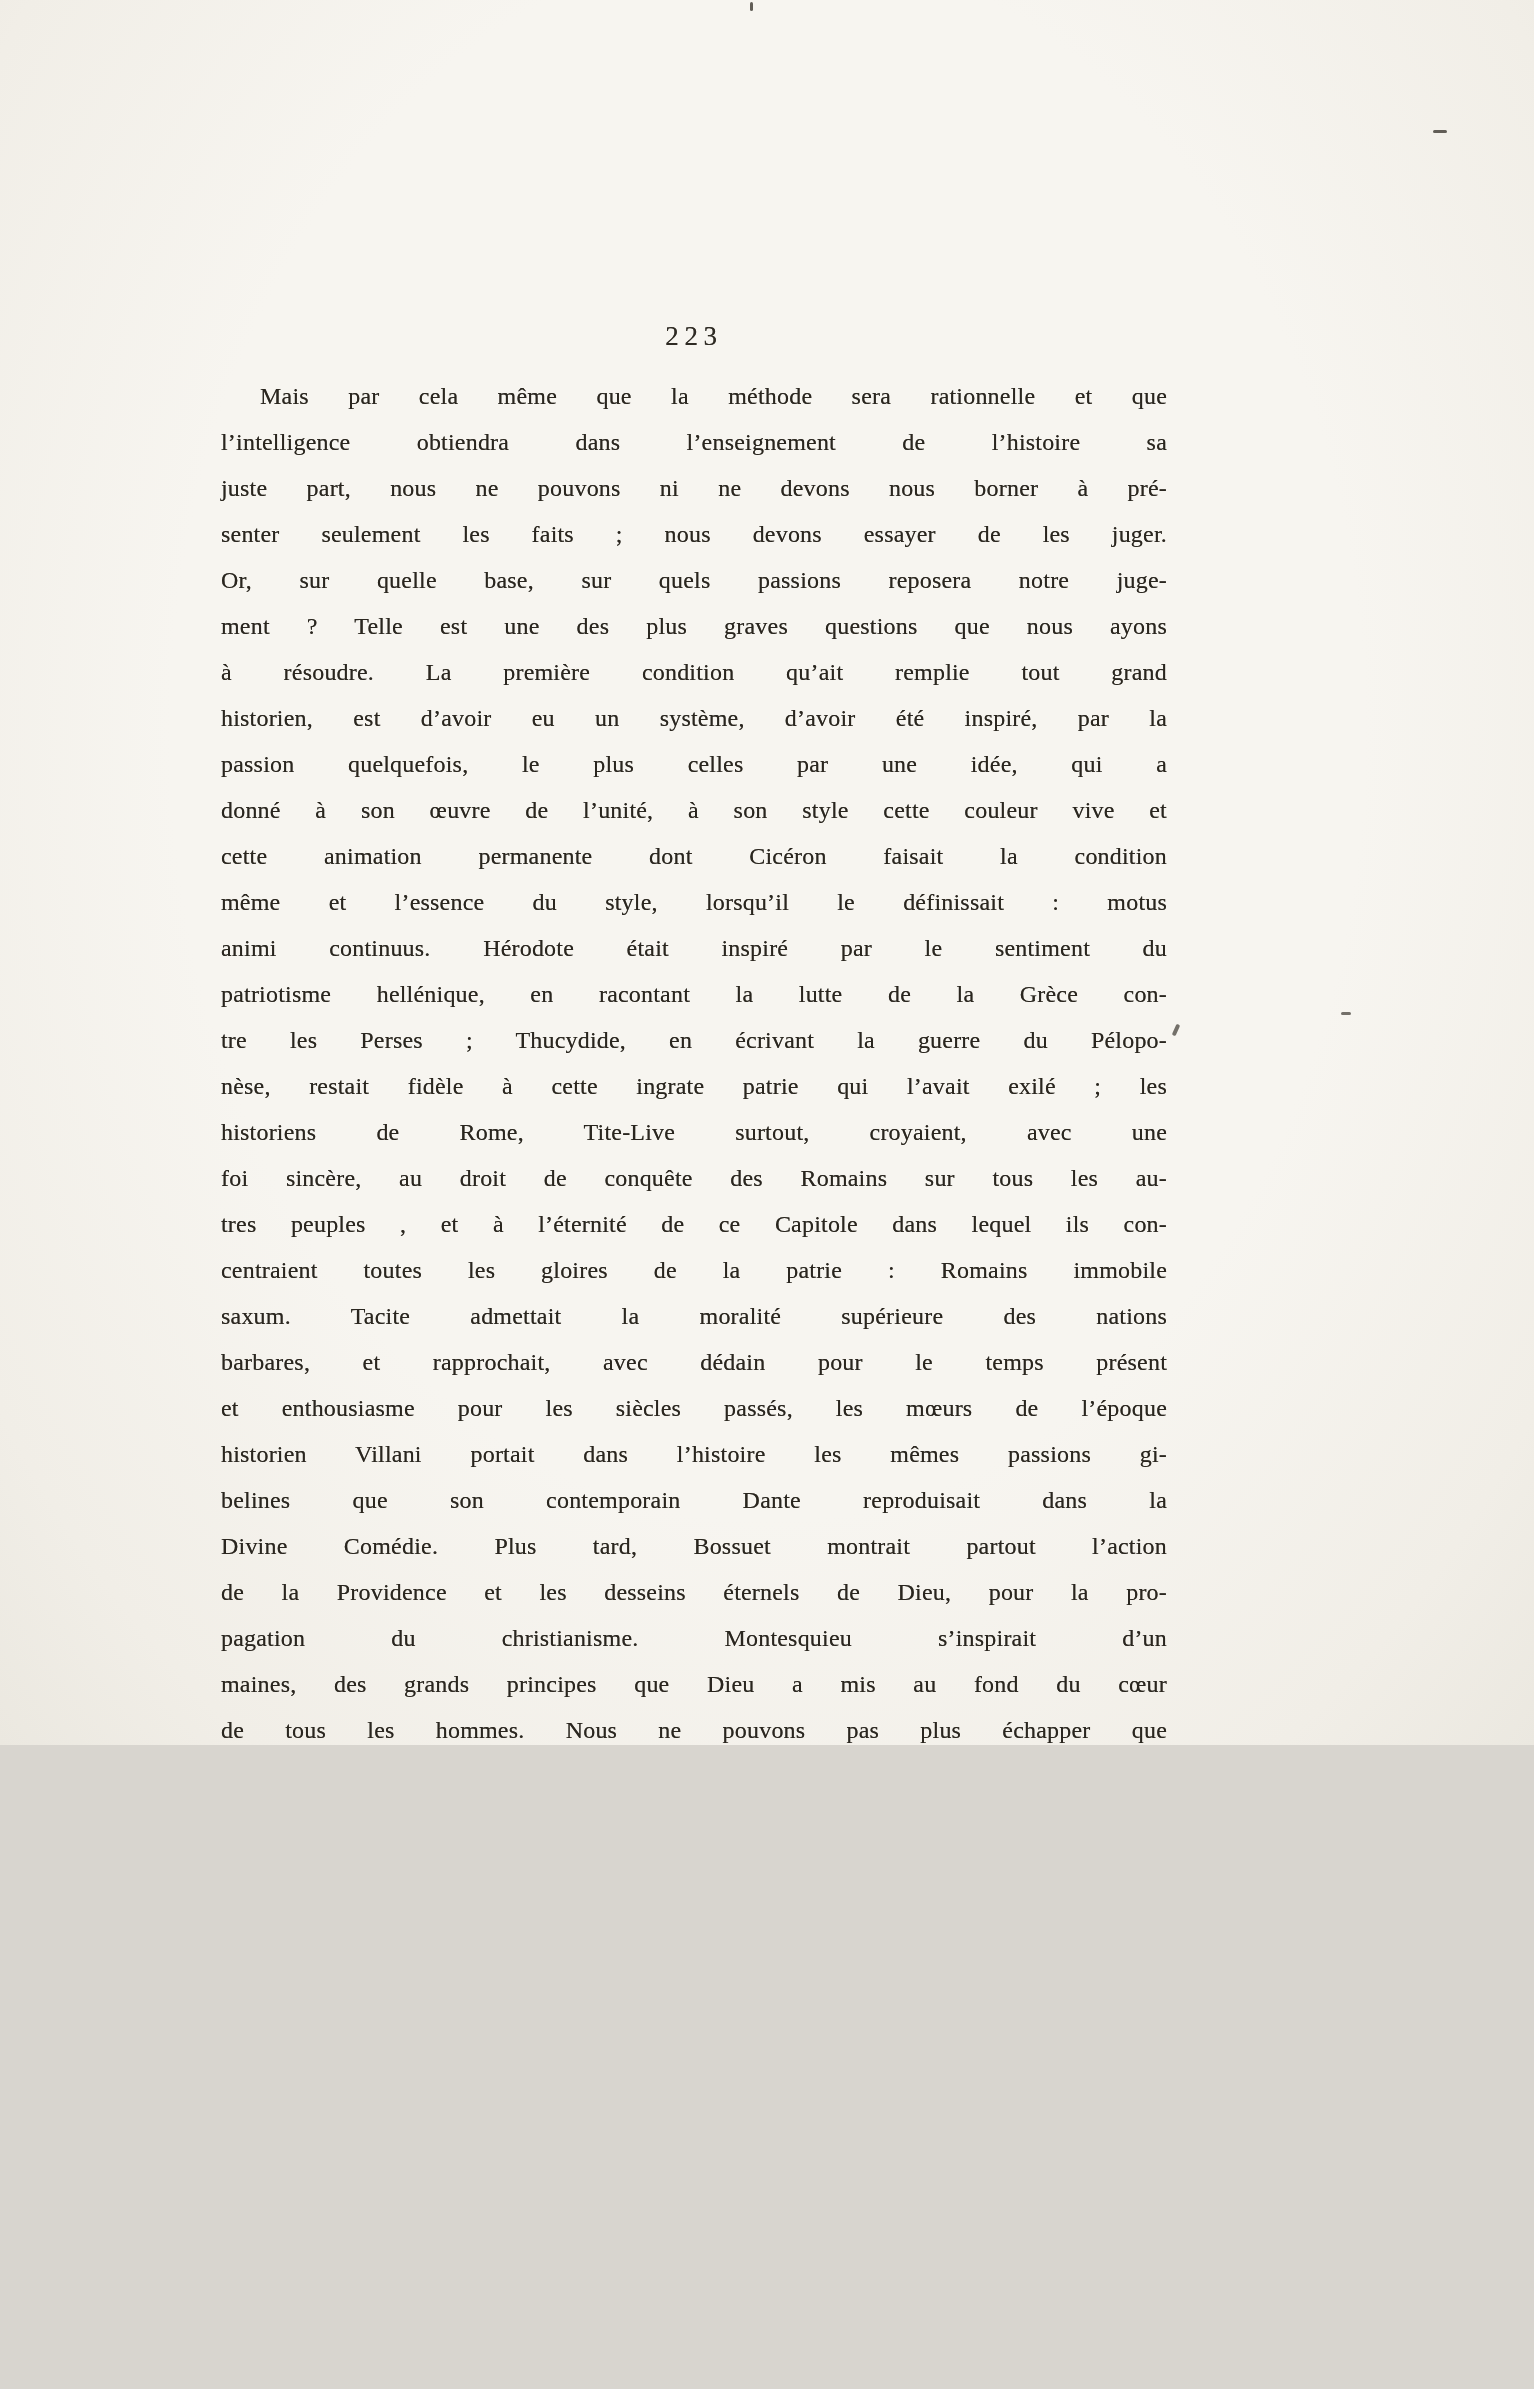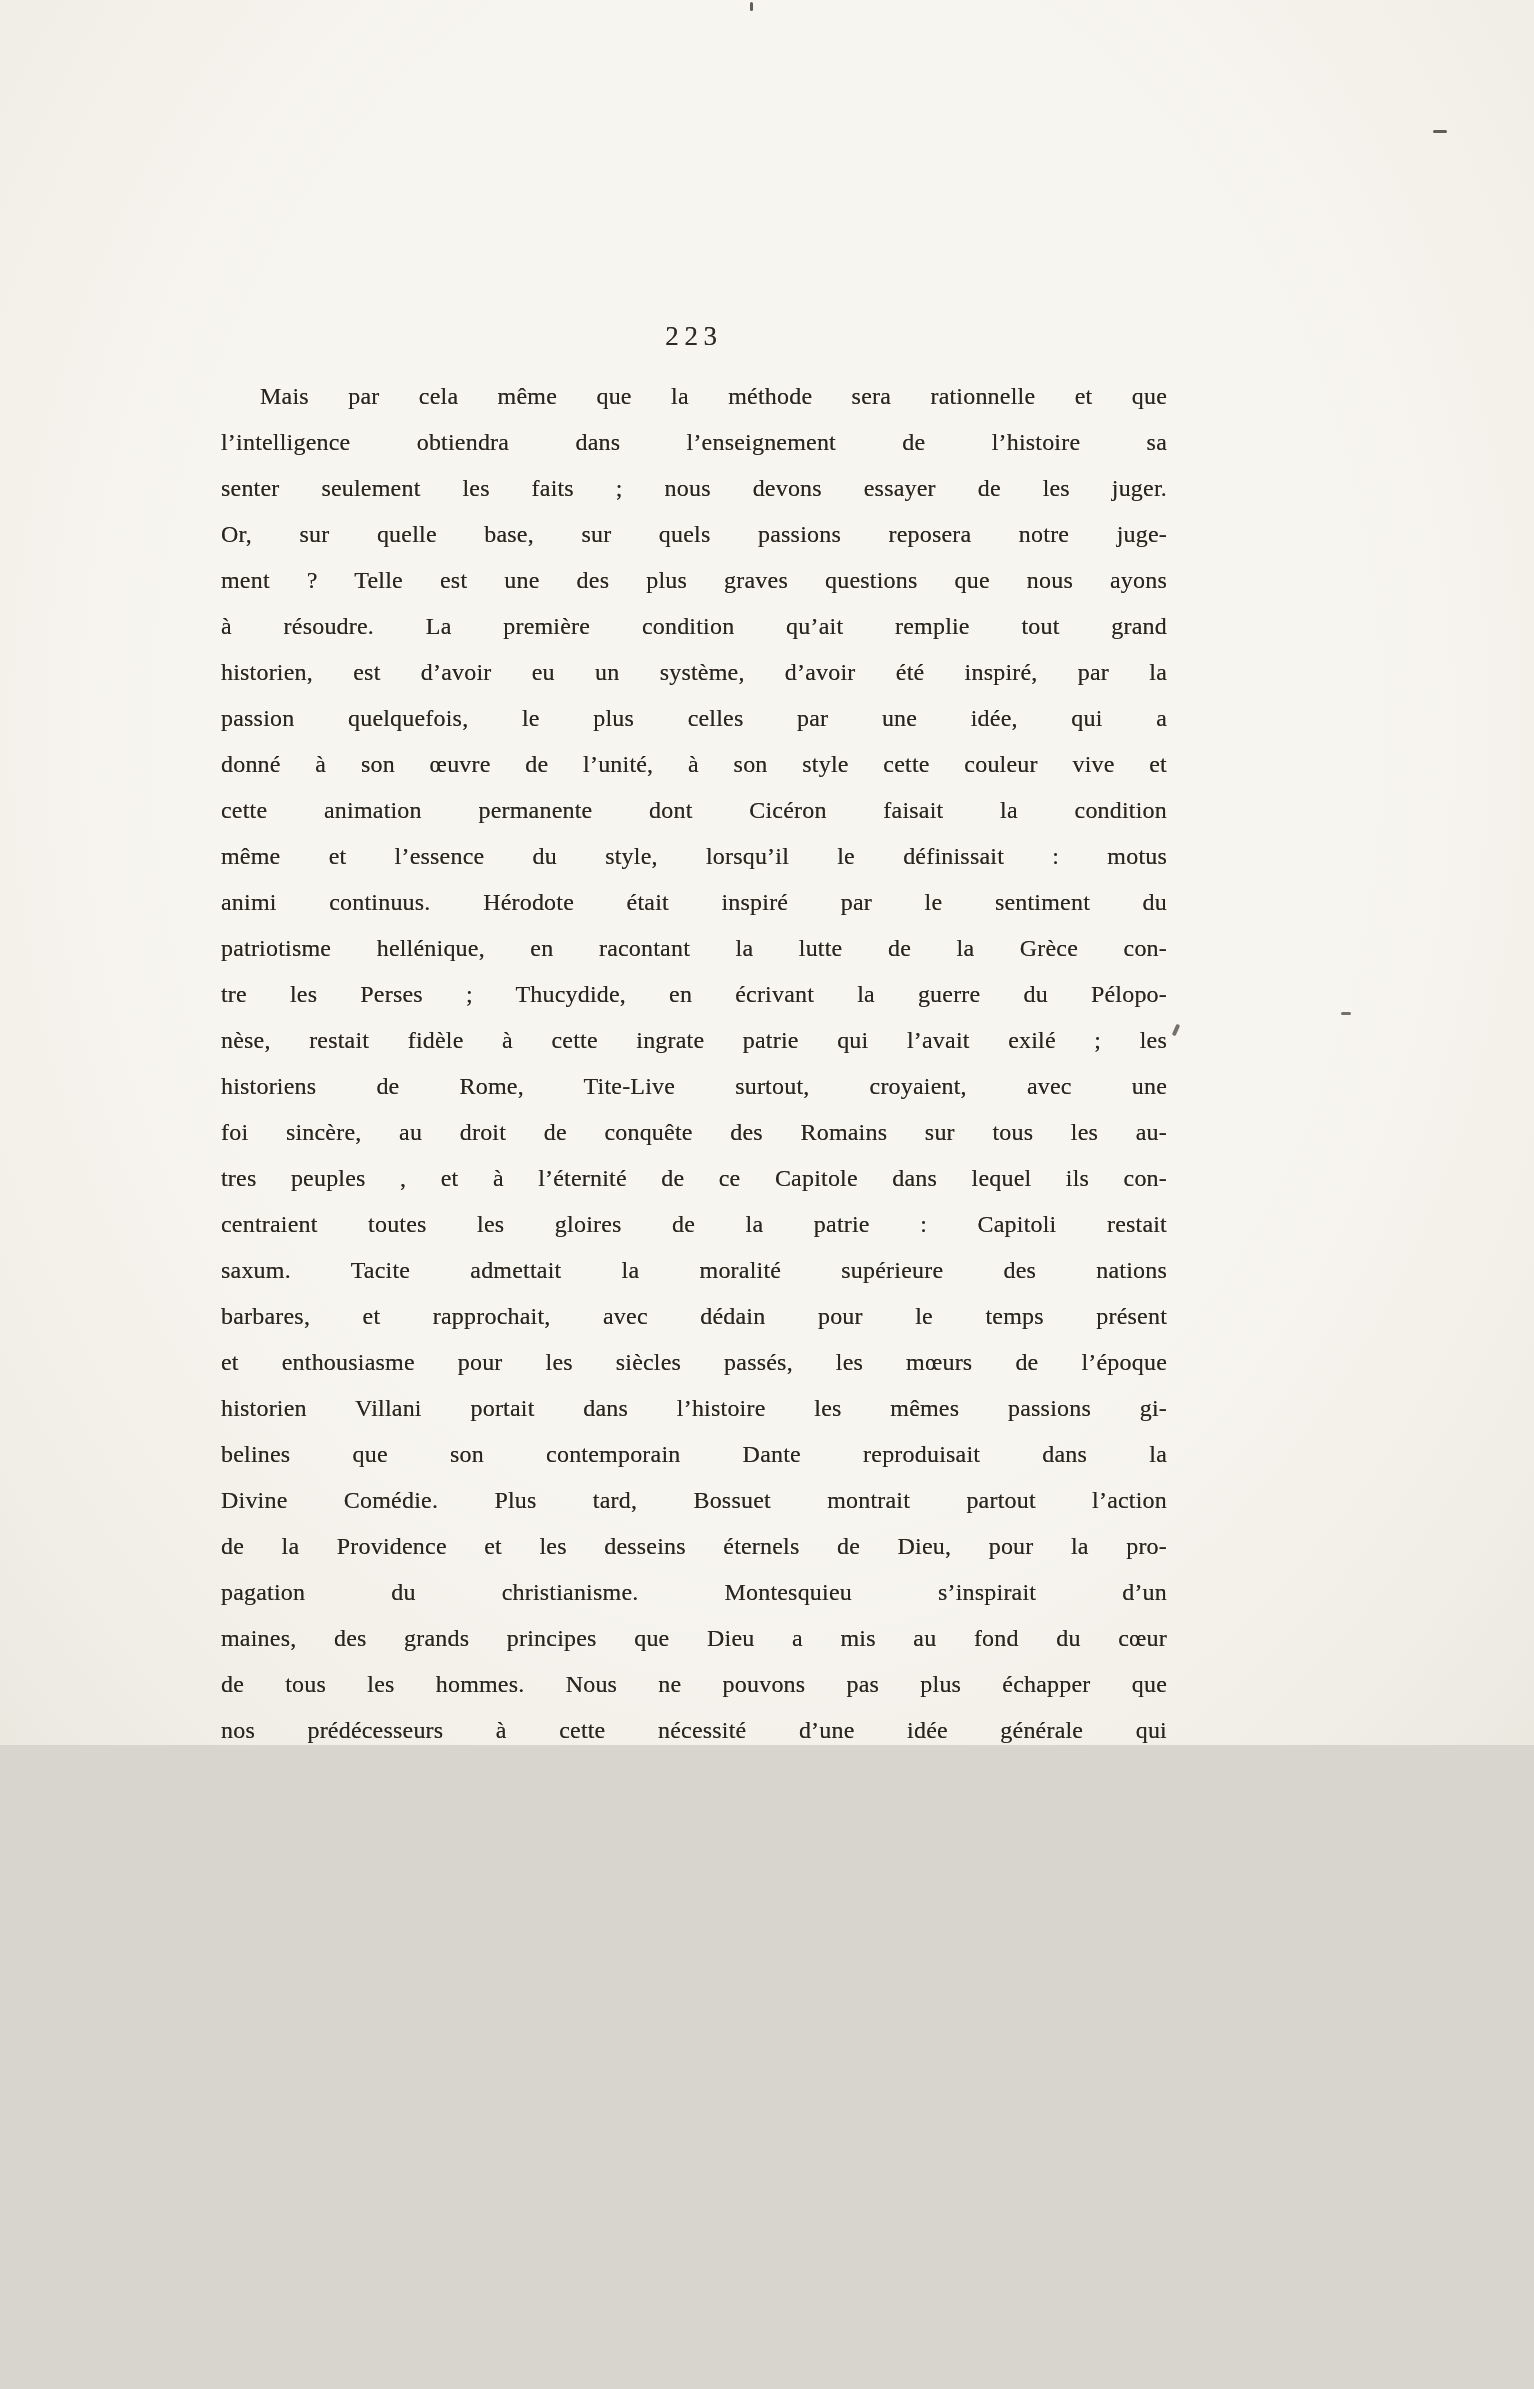--- a/index.html
+++ b/index.html
@@ -63,37 +63,38 @@
 </style>
 </head>
 <body>
 
 <div class="page">
   <div class="page-number">223</div>
 
   <div class="text-block">
       <div class="line indent"><span>Mais par cela même que la méthode sera rationnelle et que</span></div>
       <div class="line"><span>l’intelligence obtiendra dans l’enseignement de l’histoire sa</span></div>
+      <div class="line"><span>juste part, nous ne pouvons ni ne devons nous borner à pré-</span></div>
       <div class="line"><span>senter seulement les faits ; nous devons essayer de les juger.</span></div>
       <div class="line"><span>Or, sur quelle base, sur quels passions reposera notre juge-</span></div>
       <div class="line"><span>ment ? Telle est une des plus graves questions que nous ayons</span></div>
       <div class="line"><span>à résoudre. La première condition qu’ait remplie tout grand</span></div>
       <div class="line"><span>historien, est d’avoir eu un système, d’avoir été inspiré, par la</span></div>
       <div class="line"><span>passion quelquefois, le plus celles par une idée, qui a</span></div>
       <div class="line"><span>donné à son œuvre de l’unité, à son style cette couleur vive et</span></div>
       <div class="line"><span>cette animation permanente dont Cicéron faisait la condition</span></div>
       <div class="line"><span>même et l’essence du style, lorsqu’il le définissait : </span><span class="italic">motus</span></div>
       <div class="line"><span class="italic">animi continuus.</span><span> Hérodote était inspiré par le sentiment du</span></div>
       <div class="line"><span>patriotisme hellénique, en racontant la lutte de la Grèce con-</span></div>
       <div class="line"><span>tre les Perses ; Thucydide, en écrivant la guerre du Pélopo-</span></div>
       <div class="line"><span>nèse, restait fidèle à cette ingrate patrie qui l’avait exilé ; les</span></div>
       <div class="line"><span>historiens de Rome, Tite-Live surtout, croyaient, avec une</span></div>
       <div class="line"><span>foi sincère, au droit de conquête des Romains sur tous les au-</span></div>
       <div class="line"><span>tres peuples , et à l’éternité de ce Capitole dans lequel ils con-</span></div>
-      <div class="line"><span>centraient toutes les gloires de la patrie : </span><span class="italic">Capitoli restait</span></div>
+      <div class="line"><span>centraient toutes les gloires de la patrie : </span><span class="italic">Romains immobile</span></div>
       <div class="line"><span class="italic">saxum.</span><span> Tacite admettait la moralité supérieure des nations</span></div>
       <div class="line"><span>barbares, et rapprochait, avec dédain pour le temps présent</span></div>
       <div class="line"><span>et enthousiasme pour les siècles passés, les mœurs de l’époque</span></div>
       <div class="line"><span>historien Villani portait dans l’histoire les mêmes passions gi-</span></div>
       <div class="line"><span>belines que son contemporain Dante reproduisait dans la</span></div>
       <div class="line"><span class="italic">Divine Comédie.</span><span> Plus tard, Bossuet montrait partout l’action</span></div>
       <div class="line"><span>de la Providence et les desseins éternels de Dieu, pour la pro-</span></div>
       <div class="line"><span>pagation du christianisme. Montesquieu s’inspirait d’un</span></div>
       <div class="line"><span>maines, des grands principes que Dieu a mis au fond du cœur</span></div>
       <div class="line"><span>de tous les hommes. Nous ne pouvons pas plus échapper que</span></div>

